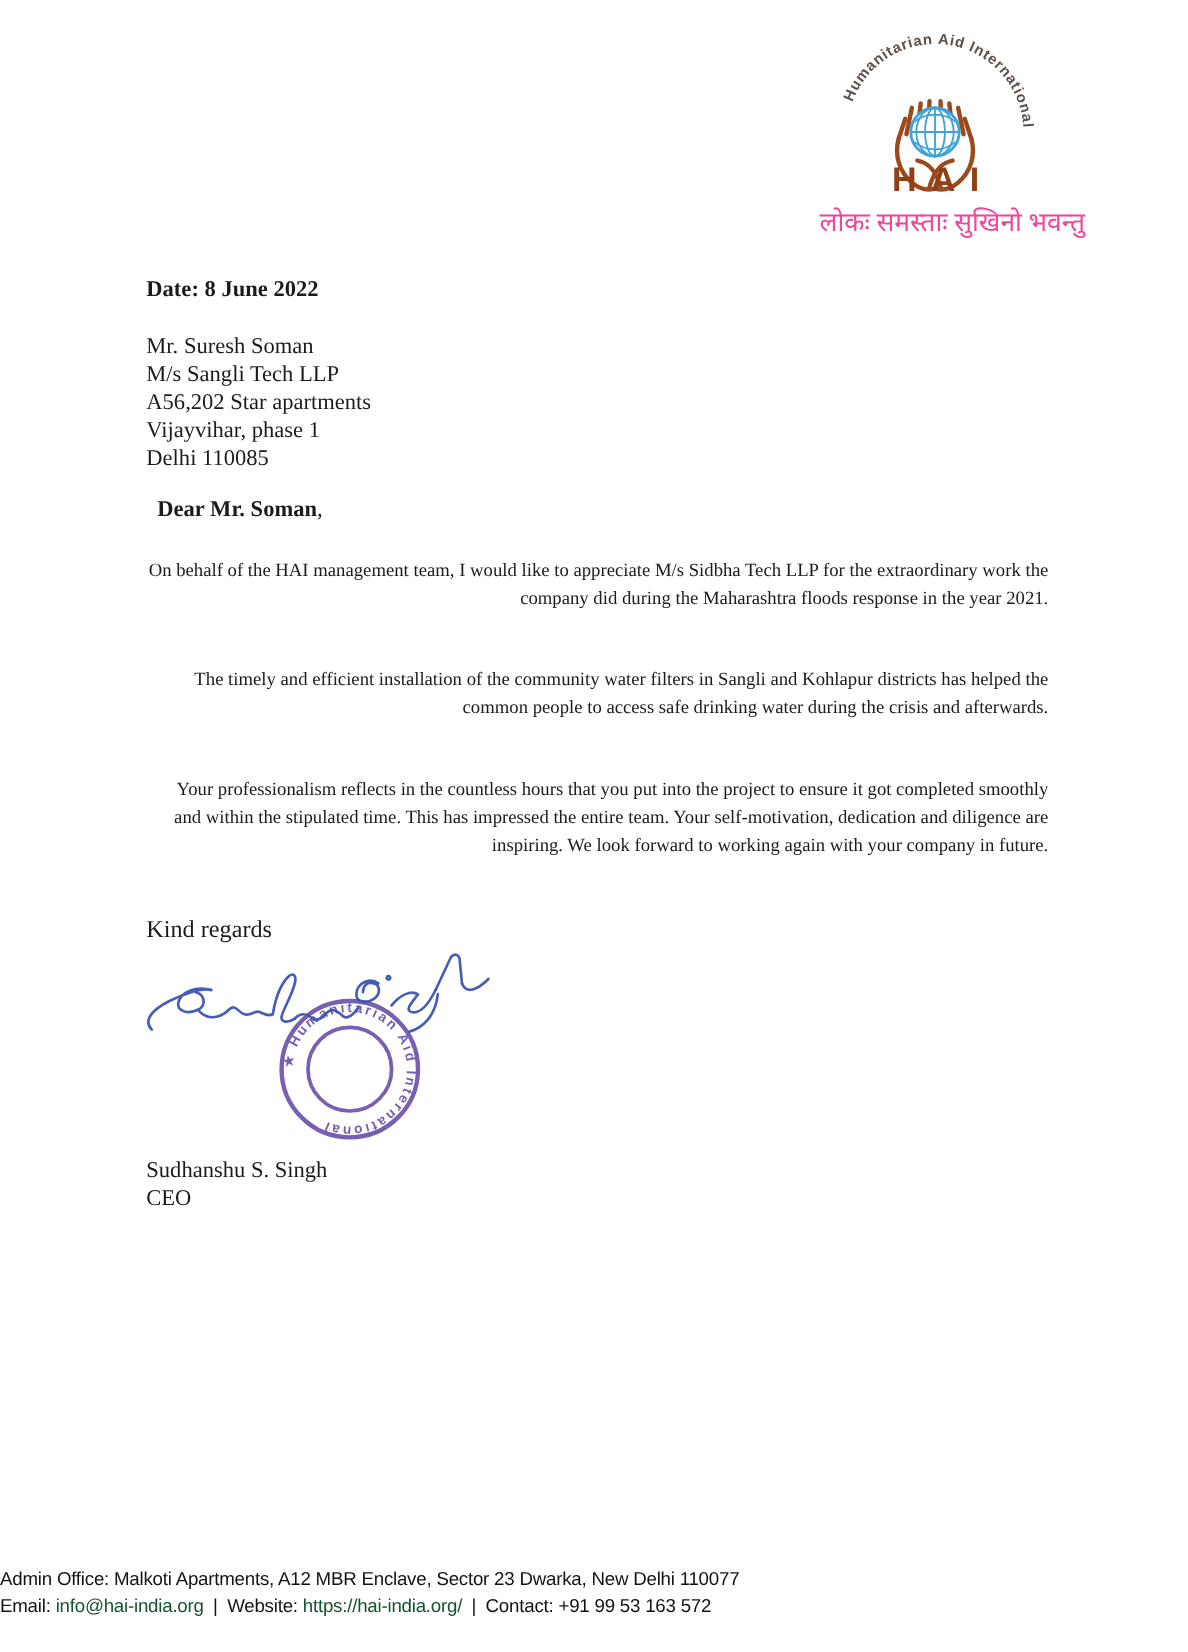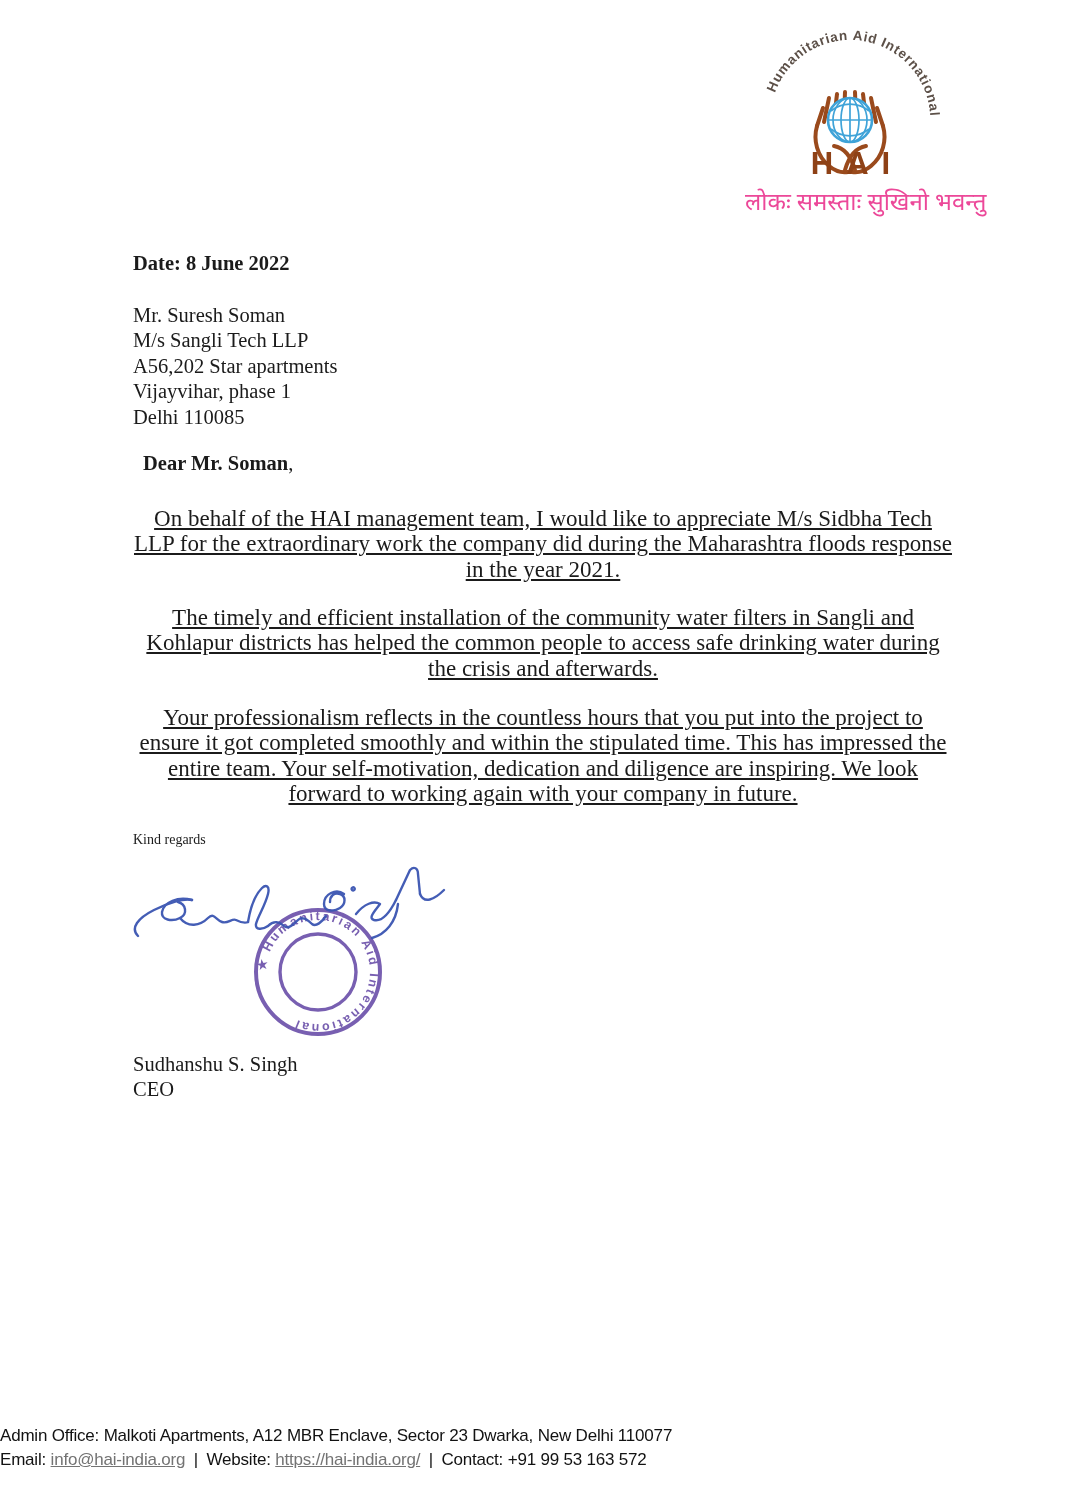--- a/index.html
+++ b/index.html
@@ -16,36 +16,36 @@
   .logo svg{display:block;}
   .tagline{
     font-family:"Liberation Serif", serif;
     font-size:24px;color:#ec4899;margin-top:2px;white-space:nowrap;
   }
   
   .dateline{position:absolute;left:133px;top:252px;font-size:20.5px;font-weight:bold;}
   .recipient{position:absolute;left:133px;top:303px;font-size:20.5px;line-height:25.4px;}
   .salutation{position:absolute;left:143px;top:452px;font-size:20.5px;}
   .salutation b{font-weight:bold;}
-  .para{position:absolute;left:133px;width:820px;font-size:23px;line-height:25.4px;text-align:center;text-decoration:underline;}
+  .para{position:absolute;left:133px;width:820px;font-size:17px;line-height:25.4px;text-align:right;}
   .p1{top:506px;}
   .p2{top:605px;}
   .p3{top:705px;}
-  .closing{position:absolute;left:133px;top:832px;font-size:14px;}
+  .closing{position:absolute;left:133px;top:832px;font-size:22px;}
   .sigblock{position:absolute;left:133px;top:1052px;font-size:20.5px;line-height:25.4px;}
   
   .stamp{position:absolute;left:233px;top:887px;}
   .signature{position:absolute;left:128px;top:850px;}
   
   .footer{
     position:absolute;left:0;right:0;top:1424px;text-align:left;
     font-family:"Liberation Sans", sans-serif;
     font-size:17px;line-height:24px;color:#121212;letter-spacing:-0.2px;
   }
-  .footer a{color:#737373;text-decoration:underline;cursor:pointer;}
+  .footer a{color:#14532d;cursor:pointer;}
   .sep{padding:0 4px;}
 </style>
 </head>
 <body>
 
 <div class="page">
 
   <div class="logo">
     <svg width="232" height="162" viewBox="0 0 232 162">
 

